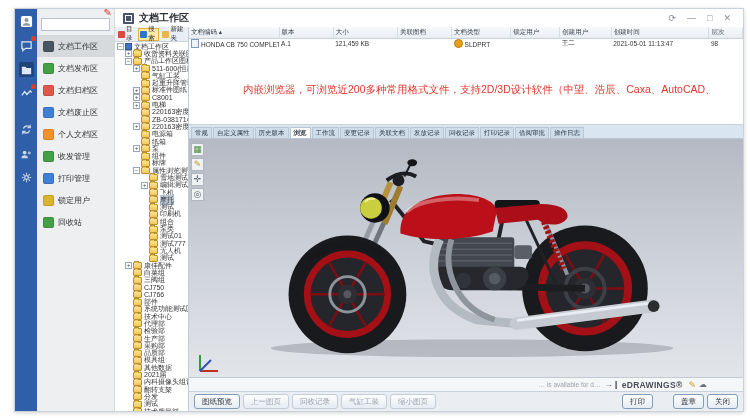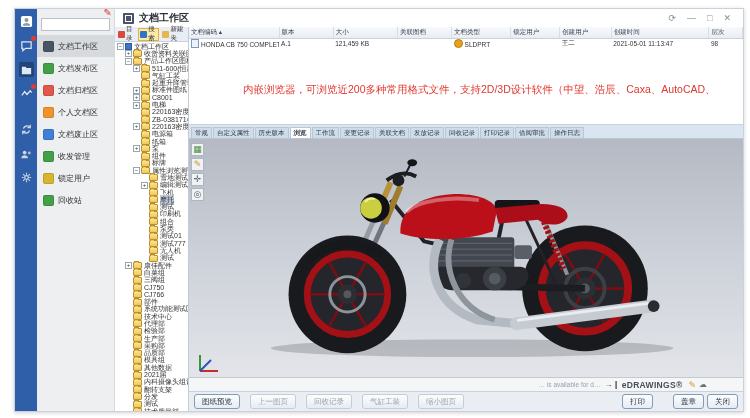--- a/index.html
+++ b/index.html
@@ -150,30 +150,34 @@
         </div>
         <div class="nav-item">
           <span class="nav-icon" style="background: rgb(67, 160, 71);"></span>
           <span>文档发布区</span>
         </div>
         <div class="nav-item">
           <span class="nav-icon" style="background: rgb(226, 87, 76);"></span>
           <span>文档归档区</span>
         </div>
         <div class="nav-item">
+          <span class="nav-icon" style="background: rgb(63, 127, 213);"></span>
+          <span>文档废止区</span>
+        </div>
+        <div class="nav-item">
           <span class="nav-icon" style="background: rgb(240, 147, 43);"></span>
           <span>个人文档区</span>
         </div>
         <div class="nav-item">
-          <span class="nav-icon" style="background: rgb(63, 127, 213);"></span>
-          <span>文档废止区</span>
-        </div>
-        <div class="nav-item">
           <span class="nav-icon" style="background: rgb(67, 160, 71);"></span>
           <span>收发管理</span>
+        </div>
+        <div class="nav-item">
+          <span class="nav-icon" style="background: rgb(63, 127, 213);"></span>
+          <span>打印管理</span>
         </div>
         <div class="nav-item">
           <span class="nav-icon" style="background: rgb(217, 180, 48);"></span>
           <span>锁定用户</span>
         </div>
         <div class="nav-item">
           <span class="nav-icon" style="background: rgb(67, 160, 71);"></span>
           <span>回收站</span>
         </div>
       </div>
@@ -622,21 +626,21 @@
             <span class="wm">
               <span class="wm-arrow">→❙</span>
               <span>eDRAWINGS®</span>
             </span>
             <span class="wm-pencil">✎</span>
             <span class="wm-cloud">☁</span>
           </div>
         </div>
 
         <div class="actions">
-          <span style="display:flex;gap:10px;">
+          <span style="display:flex;gap:3px;">
               <button class="abtn">图纸预览</button>
               <button class="abtn disabled">上一图页</button>
               <button class="abtn disabled">回收记录</button>
               <button class="abtn disabled">气缸工装</button>
               <button class="abtn disabled">缩小图页</button>
             </span>
           <span class="spacer"></span>
           <span style="display:flex;gap:3px;align-items:center;">
               <button class="abtn">打印</button>
               <span class="gap16"></span>

